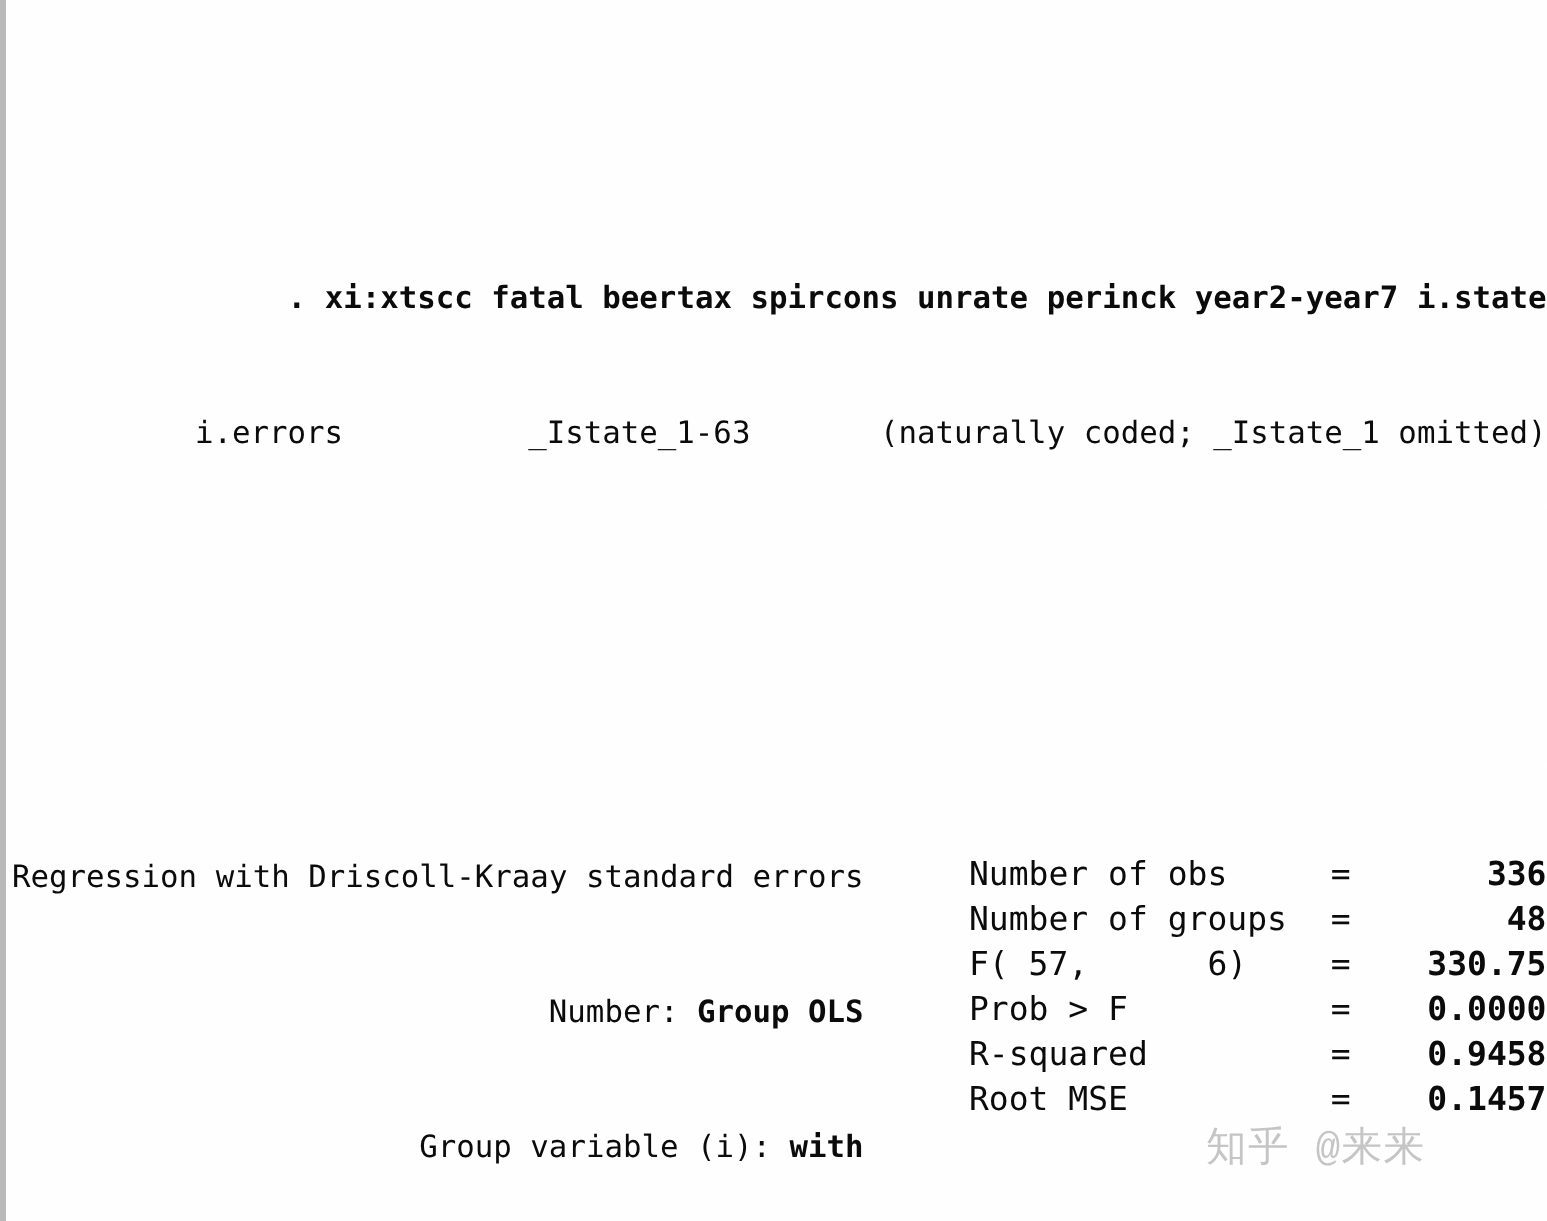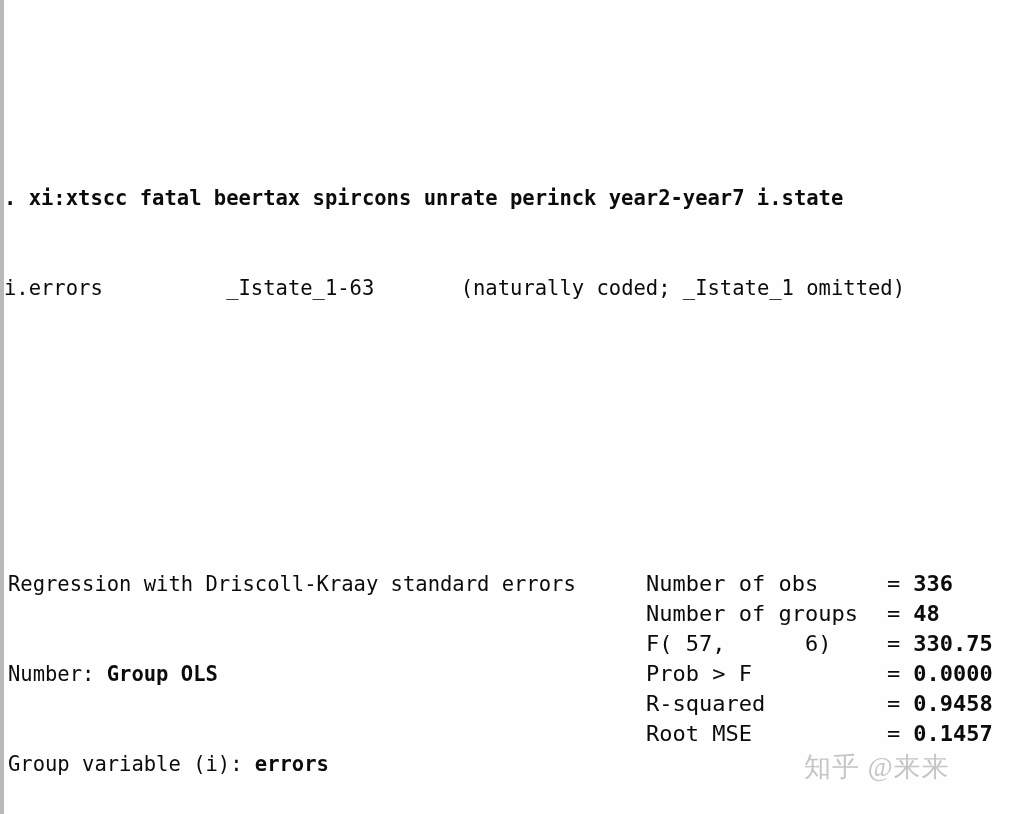--- a/index.html
+++ b/index.html
@@ -32,21 +32,21 @@
     width: 1027px;
     height: 814px;
     background: #fefefe;
     color: #0b0b0b;
     font-size: 20.5px;
     line-height: 30px;
     letter-spacing: 0px;
     white-space: pre;
   }
 
-  .line { height: 30px; }
+  .line { height: 30px; text-align: right; }
 
   
   .cmdblock { padding-top: 3px; }
   .cmd { font-weight: bold; }
 
   
   .hdr {
     position: relative;
     height: 180px;
     margin-top: 26px;
@@ -66,29 +66,29 @@
   }
   .hdr-right td {
     padding: 0;
     height: 30px;
     line-height: 30px;
     white-space: pre;
     vertical-align: middle;
   }
   .hr-label { text-align: left; width: 230px; }
   .hr-eq    { text-align: center; width: 42px; }
-  .hr-val   { width: 122px; font-weight: bold; margin-top: 44px; }
+  .hr-val   { text-align: right; width: 122px; font-weight: bold; margin-top: 44px; }
   .b { font-weight: bold; }
 
   
   .watermark {
     position: absolute;
     left: 800px;
     top: 752px;
-    font-family: Liberation Serif, serif;
+    font-family: Liberation Mono, monospace;
     font-size: 27px;
     line-height: 30px;
     color: rgba(150,150,150,0.55);
     letter-spacing: 1px;
     pointer-events: none;
     z-index: 8;
     white-space: pre;
   }
 </style>
 </head>
@@ -103,21 +103,21 @@
     <div class="line cmd">. xi:xtscc fatal beertax spircons unrate perinck year2-year7 i.state</div>
     <div class="line"><span>i.errors</span><span>          </span><span>_Istate_1-63</span><span>       </span><span>(naturally coded; _Istate_1 omitted)</span></div>
   </div>
 
   
   <div class="hdr">
 
     <div class="hdr-left">
       <div class="line">Regression with Driscoll-Kraay standard errors</div>
       <div class="line"><span>Number: </span><span class="b">Group OLS</span></div>
-      <div class="line"><span>Group variable (i): </span><span class="b">errors</span></div>
+      <div class="line"><span>Group variable (i): </span><span class="b">with</span></div>
       
     </div>
 
     <div class="hdr-right">
       <table>
         <tbody id="stats-body"><tr><td class="hr-label">Number of obs</td><td class="hr-eq">=</td><td class="hr-val">336</td></tr><tr><td class="hr-label">Number of groups</td><td class="hr-eq">=</td><td class="hr-val">48</td></tr><tr><td class="hr-label">F( 57,      6)</td><td class="hr-eq">=</td><td class="hr-val">330.75</td></tr><tr><td class="hr-label">Prob &gt; F</td><td class="hr-eq">=</td><td class="hr-val">0.0000</td></tr><tr><td class="hr-label">R-squared</td><td class="hr-eq">=</td><td class="hr-val">0.9458</td></tr><tr><td class="hr-label">Root MSE</td><td class="hr-eq">=</td><td class="hr-val">0.1457</td></tr></tbody>
       </table>
     </div>
 
   </div>

